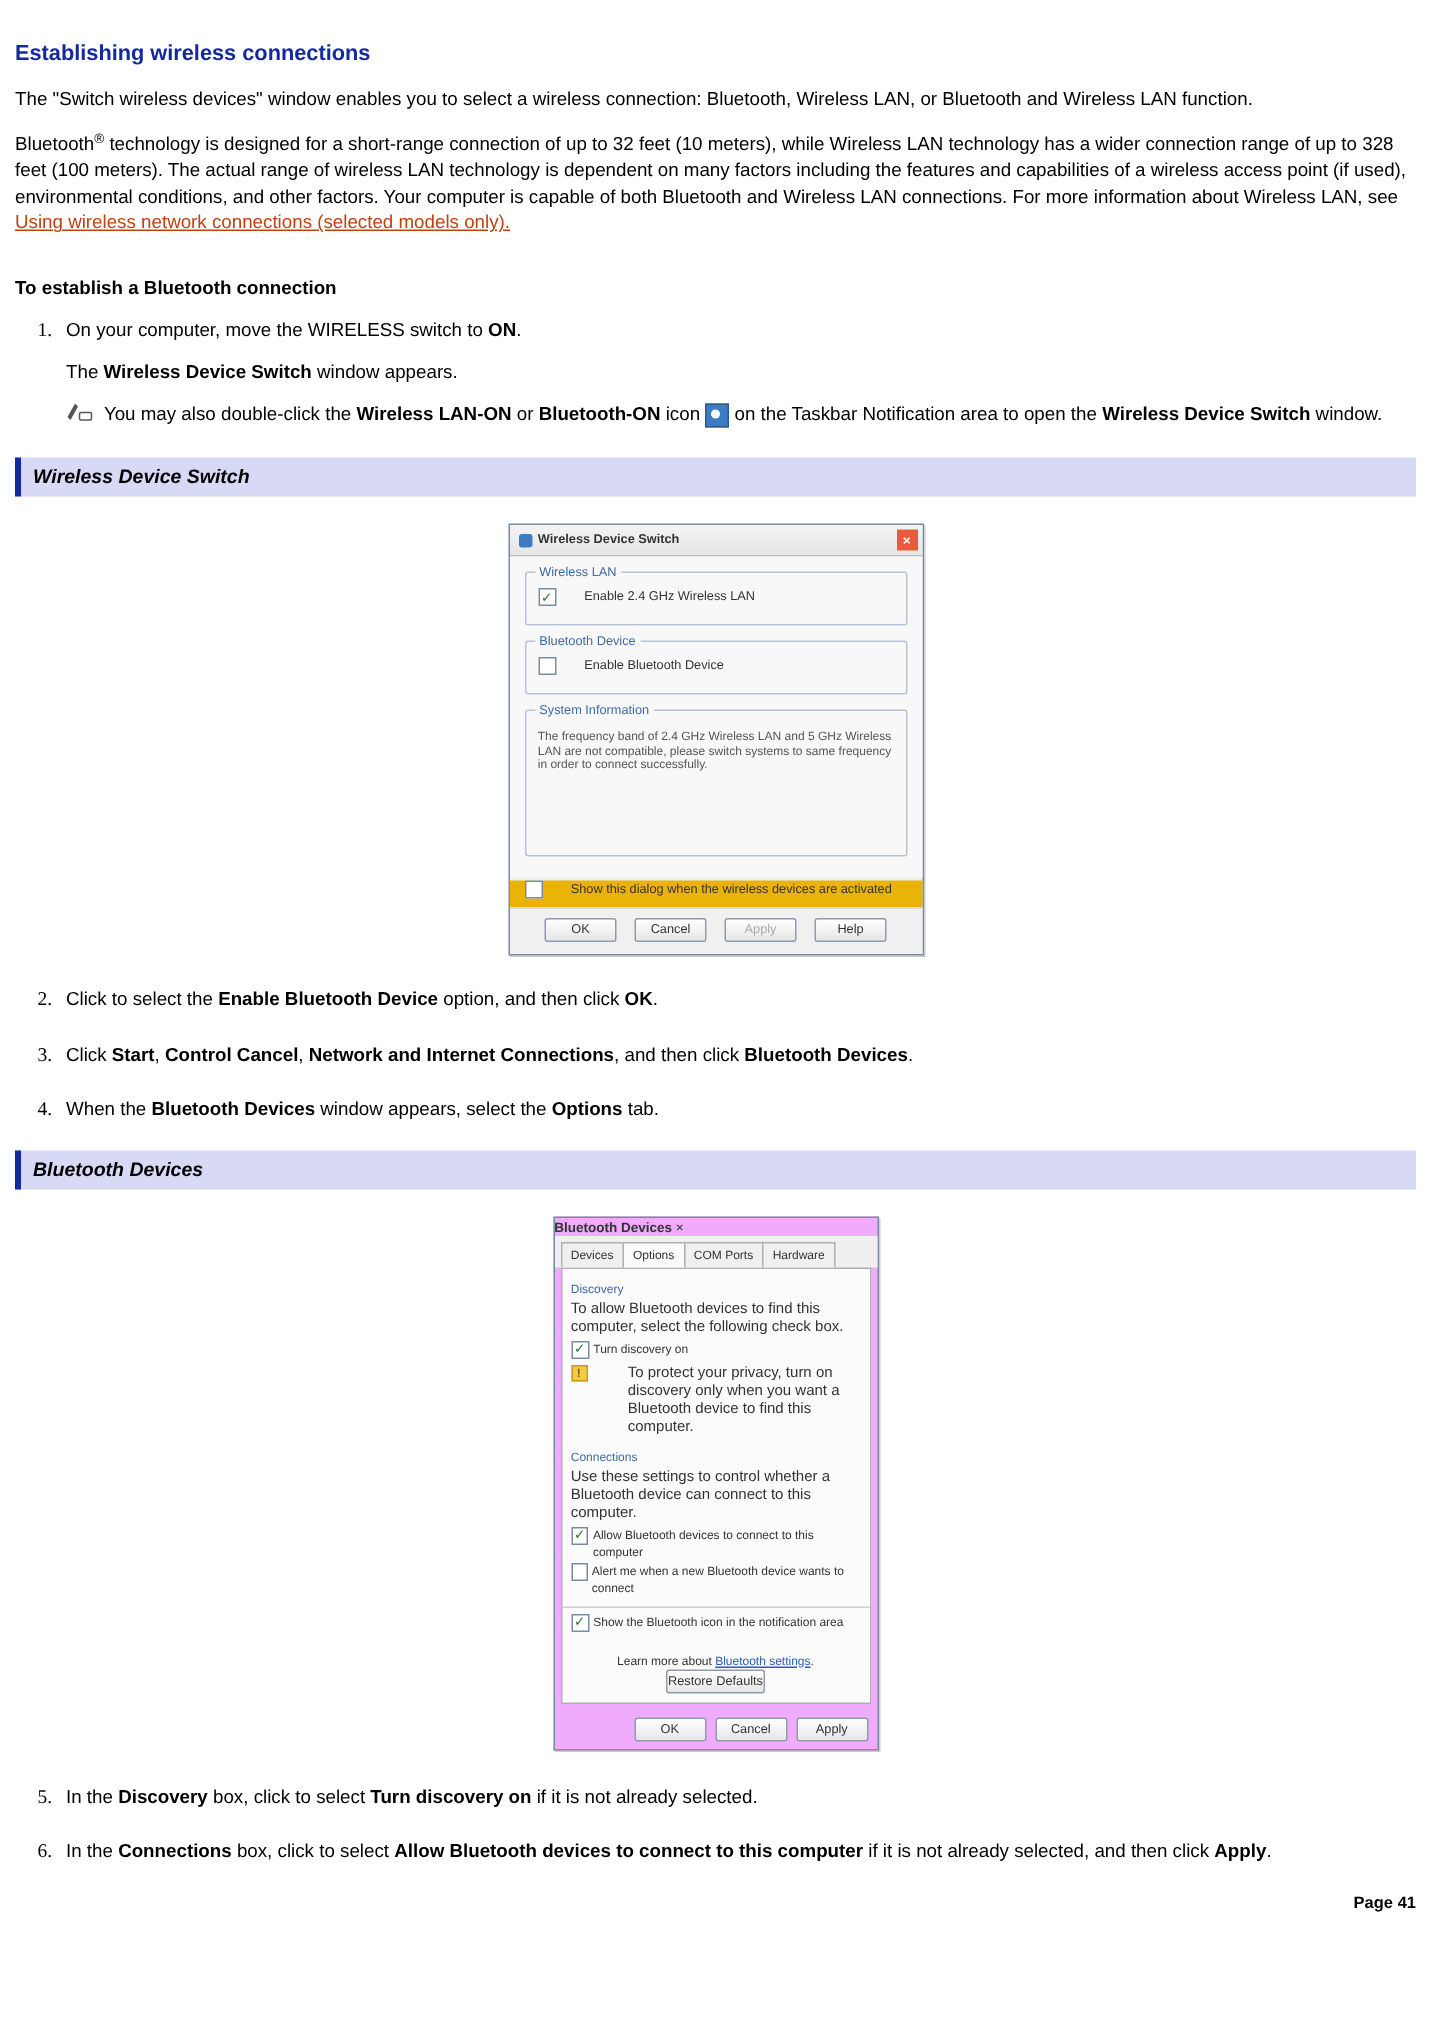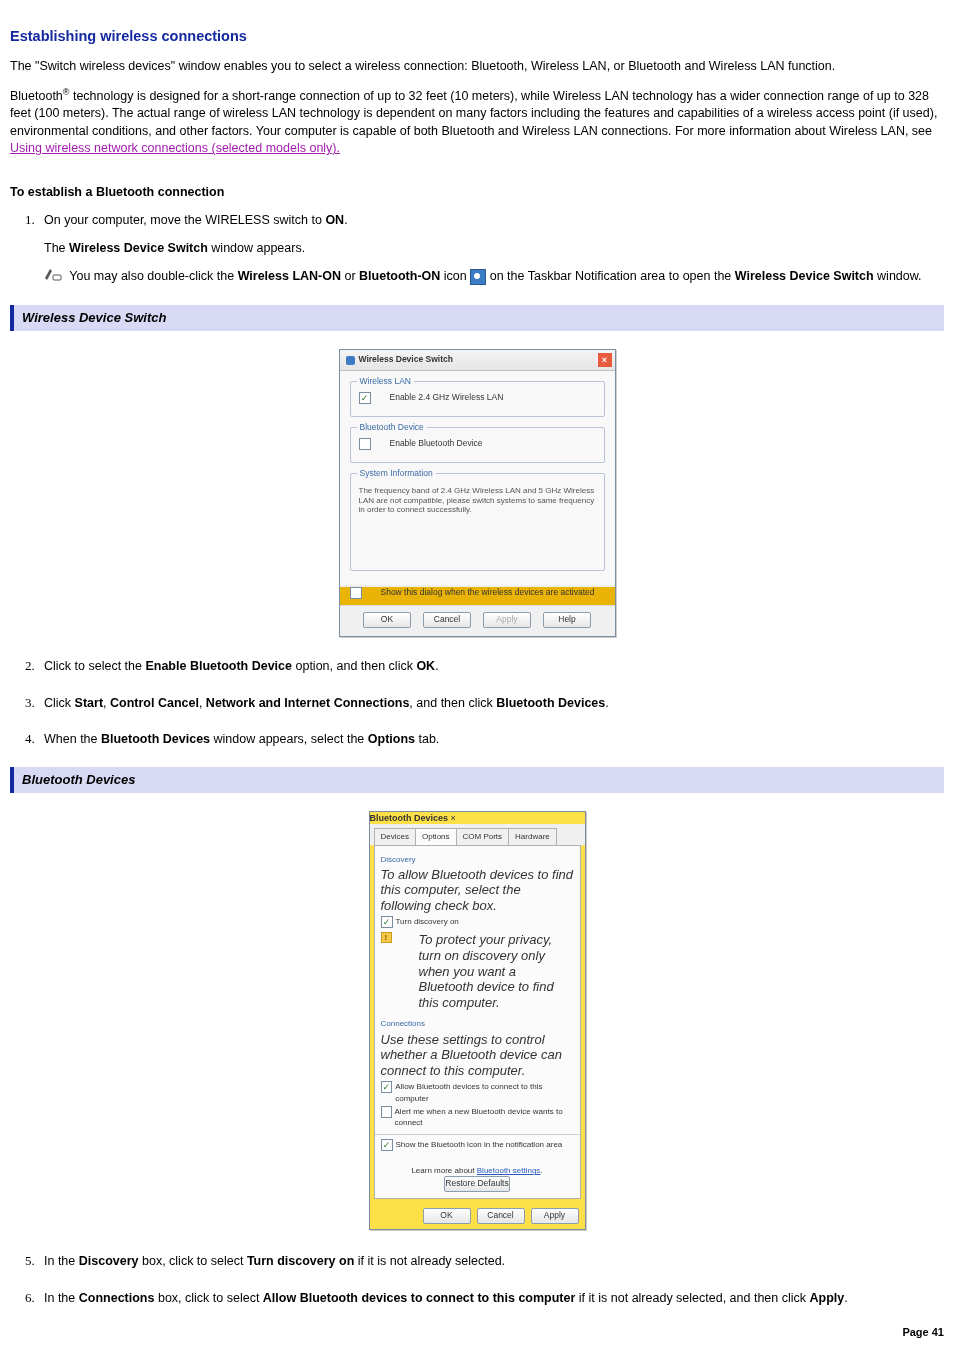--- a/index.html
+++ b/index.html
@@ -12,21 +12,21 @@
     line-height: 1.4;
   }
   .h2 {
     color: #1428a0;
     font-weight: bold;
     font-size: 14.5px;
     margin: 20px 0 12px;
   }
   p { margin: 10px 0; }
   .bold { font-weight: bold; }
-  a.link { color: #a21caf; }
+  a.link { color: #c2410c; }
   .subhead {
     font-weight: bold;
     margin-top: 26px;
     margin-bottom: 10px;
     font-size: 12.5px;
   }
   ol.numlist {
     list-style: decimal;
     margin: 8px 0 8px 28px;
     padding: 0;
@@ -122,28 +122,28 @@
   .sysinfo { font-size:8px; color:#555; line-height:1.2; margin-top:4px;}
   .dlg .btnrow { display:flex; gap:12px; justify-content:center; padding:6px 0 8px 0; background:#f0f0f0; border-top:1px solid #dcdcdc;}
   .winbtn {
     border:1px solid #8e9cb0; background:linear-gradient(#fff,#e6e6e6);
     padding:1px 0; font-size:8.5px; border-radius:2px; min-width:46px; text-align:center;
   }
   .winbtn.disabled{ color:#aaa; }
   .dlg .showrow{ padding:0 10px 4px 10px; background:#eab308;}
 
   
-  .btdlg { width: 215px; margin: 0 auto 22px auto; border:1px solid #7a8ca0; background:#fde047; font-size:8px; color:#333; box-shadow:1px 1px 0 #ccc;}
+  .btdlg { width: 215px; margin: 0 auto 22px auto; border:1px solid #7a8ca0; background:#f0abfc; font-size:8px; color:#333; box-shadow:1px 1px 0 #ccc;}
   .btdlg .titlebar{ font-size:9px;}
   .tabs { display:flex; background:#efefef; padding:4px 4px 0 4px; gap:0; font-size:8px;align-items:center;}
   .tab { border:1px solid #b0b0b0; border-bottom:none; padding:2px 6px; background:#f0f0f0; margin-right:-1px;}
   .tab.active{ background:#fbfbfb; position:relative; z-index:2;}
   .tabbody { border:1px solid #b0b0b0; margin:0 4px 4px 4px; background:#fbfbfb; padding:6px;}
   .bt-group-title{ color:#3b6aa6; font-size:8px; margin:2px 0 2px 0;}
-  .bt-text{ font-size:13px; line-height:1.2; margin-bottom:3px;font-style:italic;}
+  .bt-text{ font-size:10px; line-height:1.2; margin-bottom:3px;}
   .bt-row{ display:flex; gap:3px; align-items:flex-start; margin:2px 0;}
   .warn-icon{ width:9px;height:9px;background:#f7c948;border:1px solid #c99a1e;display:inline-block;flex-shrink:0; position:relative;}
   .warn-icon::after{content:"!"; position:absolute;left:3px;top:-1px;font-size:8px;color:#7a5a00;font-weight:bold;}
   .bt-link{ color:#2a5cc0; text-decoration:underline;}
   .bt-footer{ display:flex; justify-content:space-between; align-items:center; margin-top:14px;flex-direction:column;}
   .bt-btnrow{ display:flex; gap:6px; justify-content:flex-end; padding:5px 6px;}
   .bt-sep{ border-top:1px solid #d0d0d0; margin:6px -6px 4px -6px;}
 
   .page-num { text-align: right; font-weight: bold; font-size: 11px; margin-top: 18px;}
 

